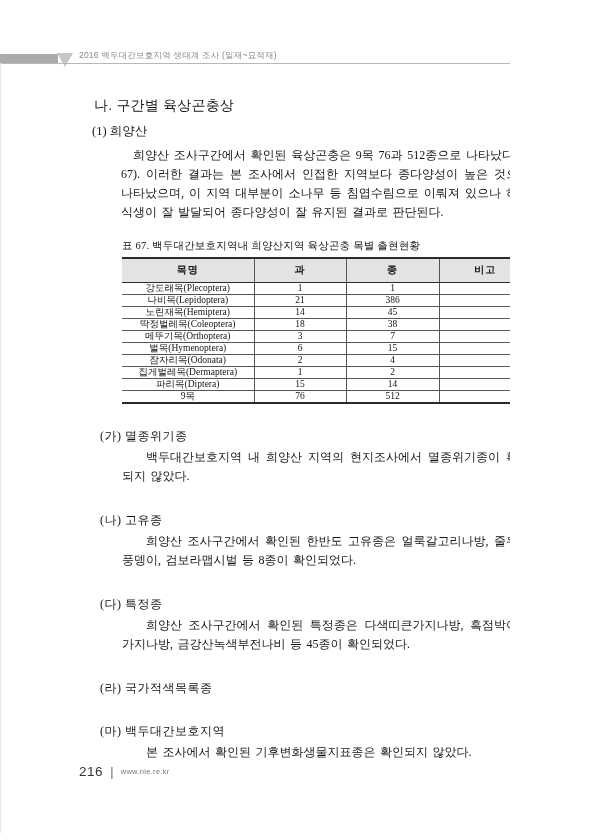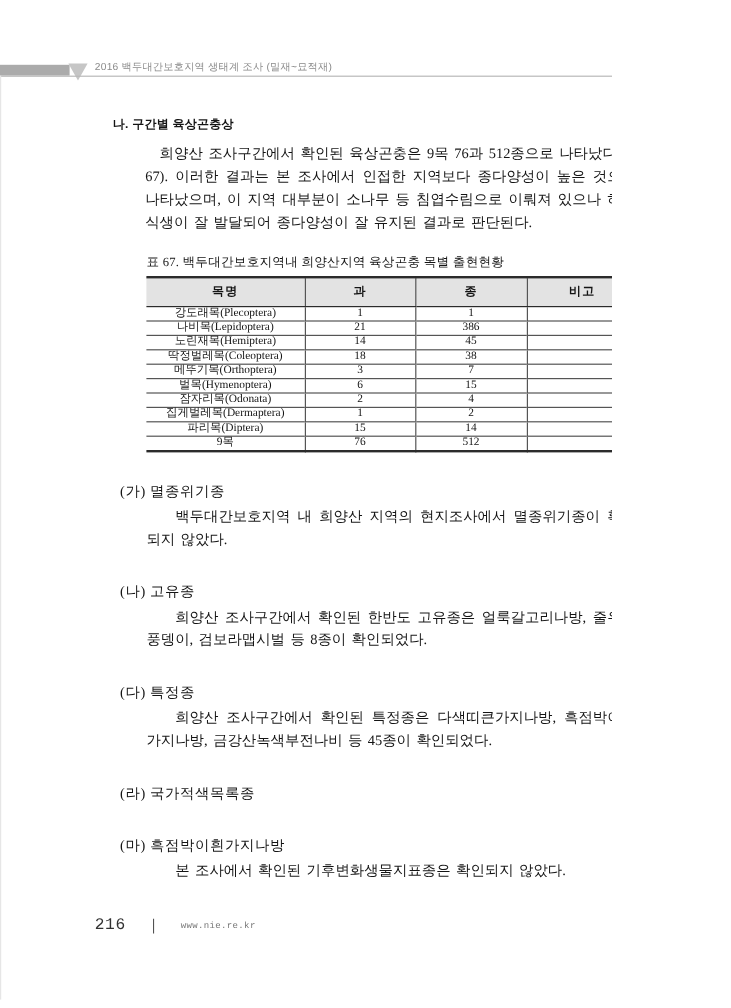--- a/index.html
+++ b/index.html
@@ -14,60 +14,61 @@
   .hdr-bar{position:absolute;left:0;top:54px;width:58px;height:9px;background:var(--header-bar);}
   .hdr-tri{position:absolute;left:57px;top:53px;width:0;height:0;
            border-left:8px solid transparent;border-right:8px solid transparent;
            border-top:14px solid var(--header-tri);}
   .hdr-rule{position:absolute;left:0;top:63px;width:609px;height:1px;background:var(--header-rule);}
   .hdr-title{position:absolute;left:79px;top:50px;font-family:"Liberation Sans","DejaVu Sans",sans-serif;
              font-size:8.5px;color:var(--header-text);letter-spacing:0.2px;white-space:nowrap;}
   .page-edge{position:absolute;left:0;top:63px;width:1px;height:770px;background:#e6e6e6;}
   
   .content{position:absolute;left:86px;top:97px;width:444px;}
-  h1{font-family:"Liberation Sans","DejaVu Sans",sans-serif;font-size:10px;font-weight:bold;
+  h1{font-family:"Liberation Sans","DejaVu Sans",sans-serif;font-size:14px;font-weight:normal;
      margin:0 0 8px 8px;letter-spacing:0.2px;}
   h2{font-size:12.5px;font-weight:normal;margin:0 0 6px 6px;}
   .jtext{text-align:justify;line-height:19px;font-size:12px;word-spacing:1.5px;}
   .intro{margin-left:35px;text-indent:12px;}
   .tcap{font-size:10.5px;margin:17px 0 4px 36px;letter-spacing:0.2px;}
   
   .itable{border-collapse:collapse;table-layout:fixed;width:409px;margin-left:36px;
           text-align:center;border-top:2px solid var(--tb-dark);border-bottom:2px solid var(--tb-dark);}
   .itable th{background:var(--th-bg);height:24px;font-size:10px;font-weight:bold;
              border-bottom:1px solid var(--tb-dark);letter-spacing:1px;}
   .itable td{height:11px;line-height:11px;font-size:9.5px;padding:0;border-top:1px solid var(--tb);}
   .itable th:nth-child(n+2),.itable td:nth-child(n+2){border-left:1px solid var(--tb);}
   
   .sect{margin-top:26px;}
   .sect.first{margin-top:24px;}
   .slabel{font-size:12px;margin-left:14px;letter-spacing:0.5px;}
   .sbody{margin:3px 0 0 36px;text-indent:24px;}
   
-  .pfooter{position:absolute;left:79px;top:764px;display:flex;align-items:center;gap:19px;
-           font-family:Liberation Mono, monospace;}
+  .pfooter{position:absolute;left:79px;top:764px;display:flex;align-items:center;gap:7px;
+           font-family:Liberation Sans, sans-serif;}
   .pnum{font-size:13.5px;color:#333;letter-spacing:0.5px;}
   .psep{font-size:13px;color:#444;font-weight:bold;transform:scaleX(0.5);}
   .purl{font-size:7.5px;color:#777;letter-spacing:0.3px;}
 </style>
 </head>
 <body>
 
 <div class="page">
 
   <header>
     <div class="hdr-bar"></div>
     <div class="hdr-tri"></div>
     <div class="hdr-rule"></div>
     <div class="hdr-title">2016 백두대간보호지역 생태계 조사 (밀재~묘적재)</div>
   </header>
   <div class="page-edge"></div>
 
   <main class="content">
     <h1>나. 구간별 육상곤충상</h1>
+    <h2>(1) 희양산</h2>
     <p class="jtext intro">희양산 조사구간에서 확인된 육상곤충은 9목 76과 512종으로 나타났다(표 67). 이러한 결과는 본 조사에서 인접한 지역보다 종다양성이 높은 것으로 나타났으며, 이 지역 대부분이 소나무 등 침엽수림으로 이뤄져 있으나 하층식생이 잘 발달되어 종다양성이 잘 유지된 결과로 판단된다.</p>
 
     <p class="tcap">표 67. 백두대간보호지역내 희양산지역 육상곤충 목별 출현현황</p>
     <table class="itable">
       <colgroup>
         <col style="width:132px">
           <col style="width:92px">
           <col style="width:93px">
           <col style="width:92px">
       </colgroup>
@@ -152,21 +153,21 @@
       <p class="jtext sbody">희양산 조사구간에서 확인된 한반도 고유종은 얼룩갈고리나방, 줄우단풍뎅이, 검보라맵시벌 등 8종이 확인되었다.</p>
     </div>
     <div class="sect">
       <div class="slabel">(다) 특정종</div>
       <p class="jtext sbody">희양산 조사구간에서 확인된 특정종은 다색띠큰가지나방, 흑점박이흰가지나방, 금강산녹색부전나비 등 45종이 확인되었다.</p>
     </div>
     <div class="sect">
       <div class="slabel">(라) 국가적색목록종</div>
     </div>
     <div class="sect">
-      <div class="slabel">(마) 흑점박이흰가지나방</div>
+      <div class="slabel">(마) 백두대간보호지역</div>
       <p class="jtext sbody">본 조사에서 확인된 기후변화생물지표종은 확인되지 않았다.</p>
     </div>
   </main>
 
   <footer class="pfooter">
     <span class="pnum">216</span>
     <span class="psep">|</span>
     <span class="purl">www.nie.re.kr</span>
   </footer>
 

